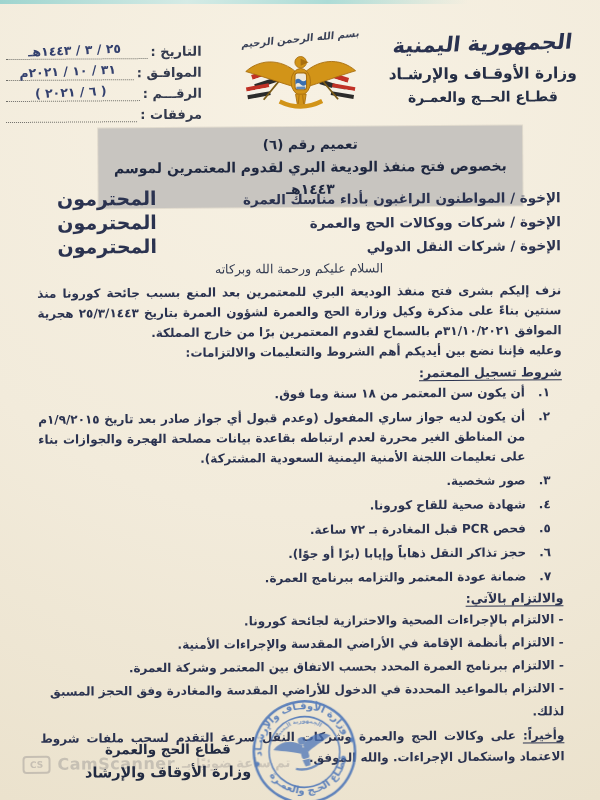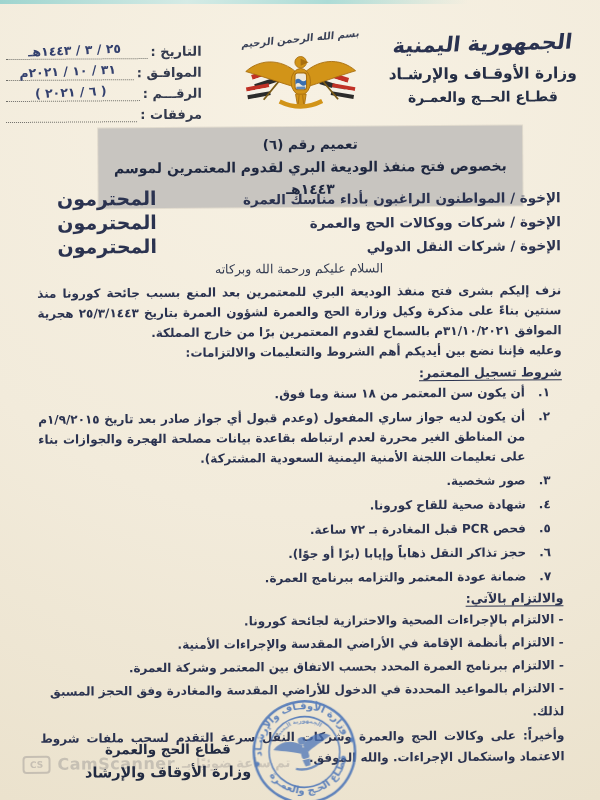--- a/index.html
+++ b/index.html
@@ -60,21 +60,21 @@
   .para { font-size:12px; line-height:20px; text-align:justify; }
   .para.single { text-align:right; }
   .heading-u { font-size:12.5px; margin:4px 0 3px; }
   .heading-u span { text-decoration:underline; text-underline-offset:3px; }
   .cond-list { padding-right:12px; }
   .cond-row { display:flex; gap:7px; margin-bottom:4px; }
   .cond-row .num { width:18px; flex:none; font-size:12px; line-height:20px; }
   .cond-row .txt { flex:1; font-size:12px; line-height:20px; text-align:justify; }
   .obl-row { font-size:12px; line-height:23px; text-align:right; }
   .closing { font-size:12px; line-height:21px; text-align:justify; margin-top:2px; }
-  .closing .u { text-underline-offset:3px; }
+  .closing .u { text-decoration:underline; text-underline-offset:3px; }
   .closing .suffix { }
 
   
   .sig { position:absolute; top:737px; left:58px; width:215px; text-align:center; z-index:3;
          color:#222b42; }
   .sig .s1 { font-size:13.5px; font-weight:bold; line-height:23px; }
   .sig .s2 { font-size:14.5px; font-weight:bold; line-height:23px; }
   .stamp { position:absolute; top:690px; left:240px; width:124px; height:124px; z-index:2;
            opacity:.88; filter:blur(.2px); }
   .watermark { position:absolute; top:753px; left:20px; z-index:1; direction:ltr;

